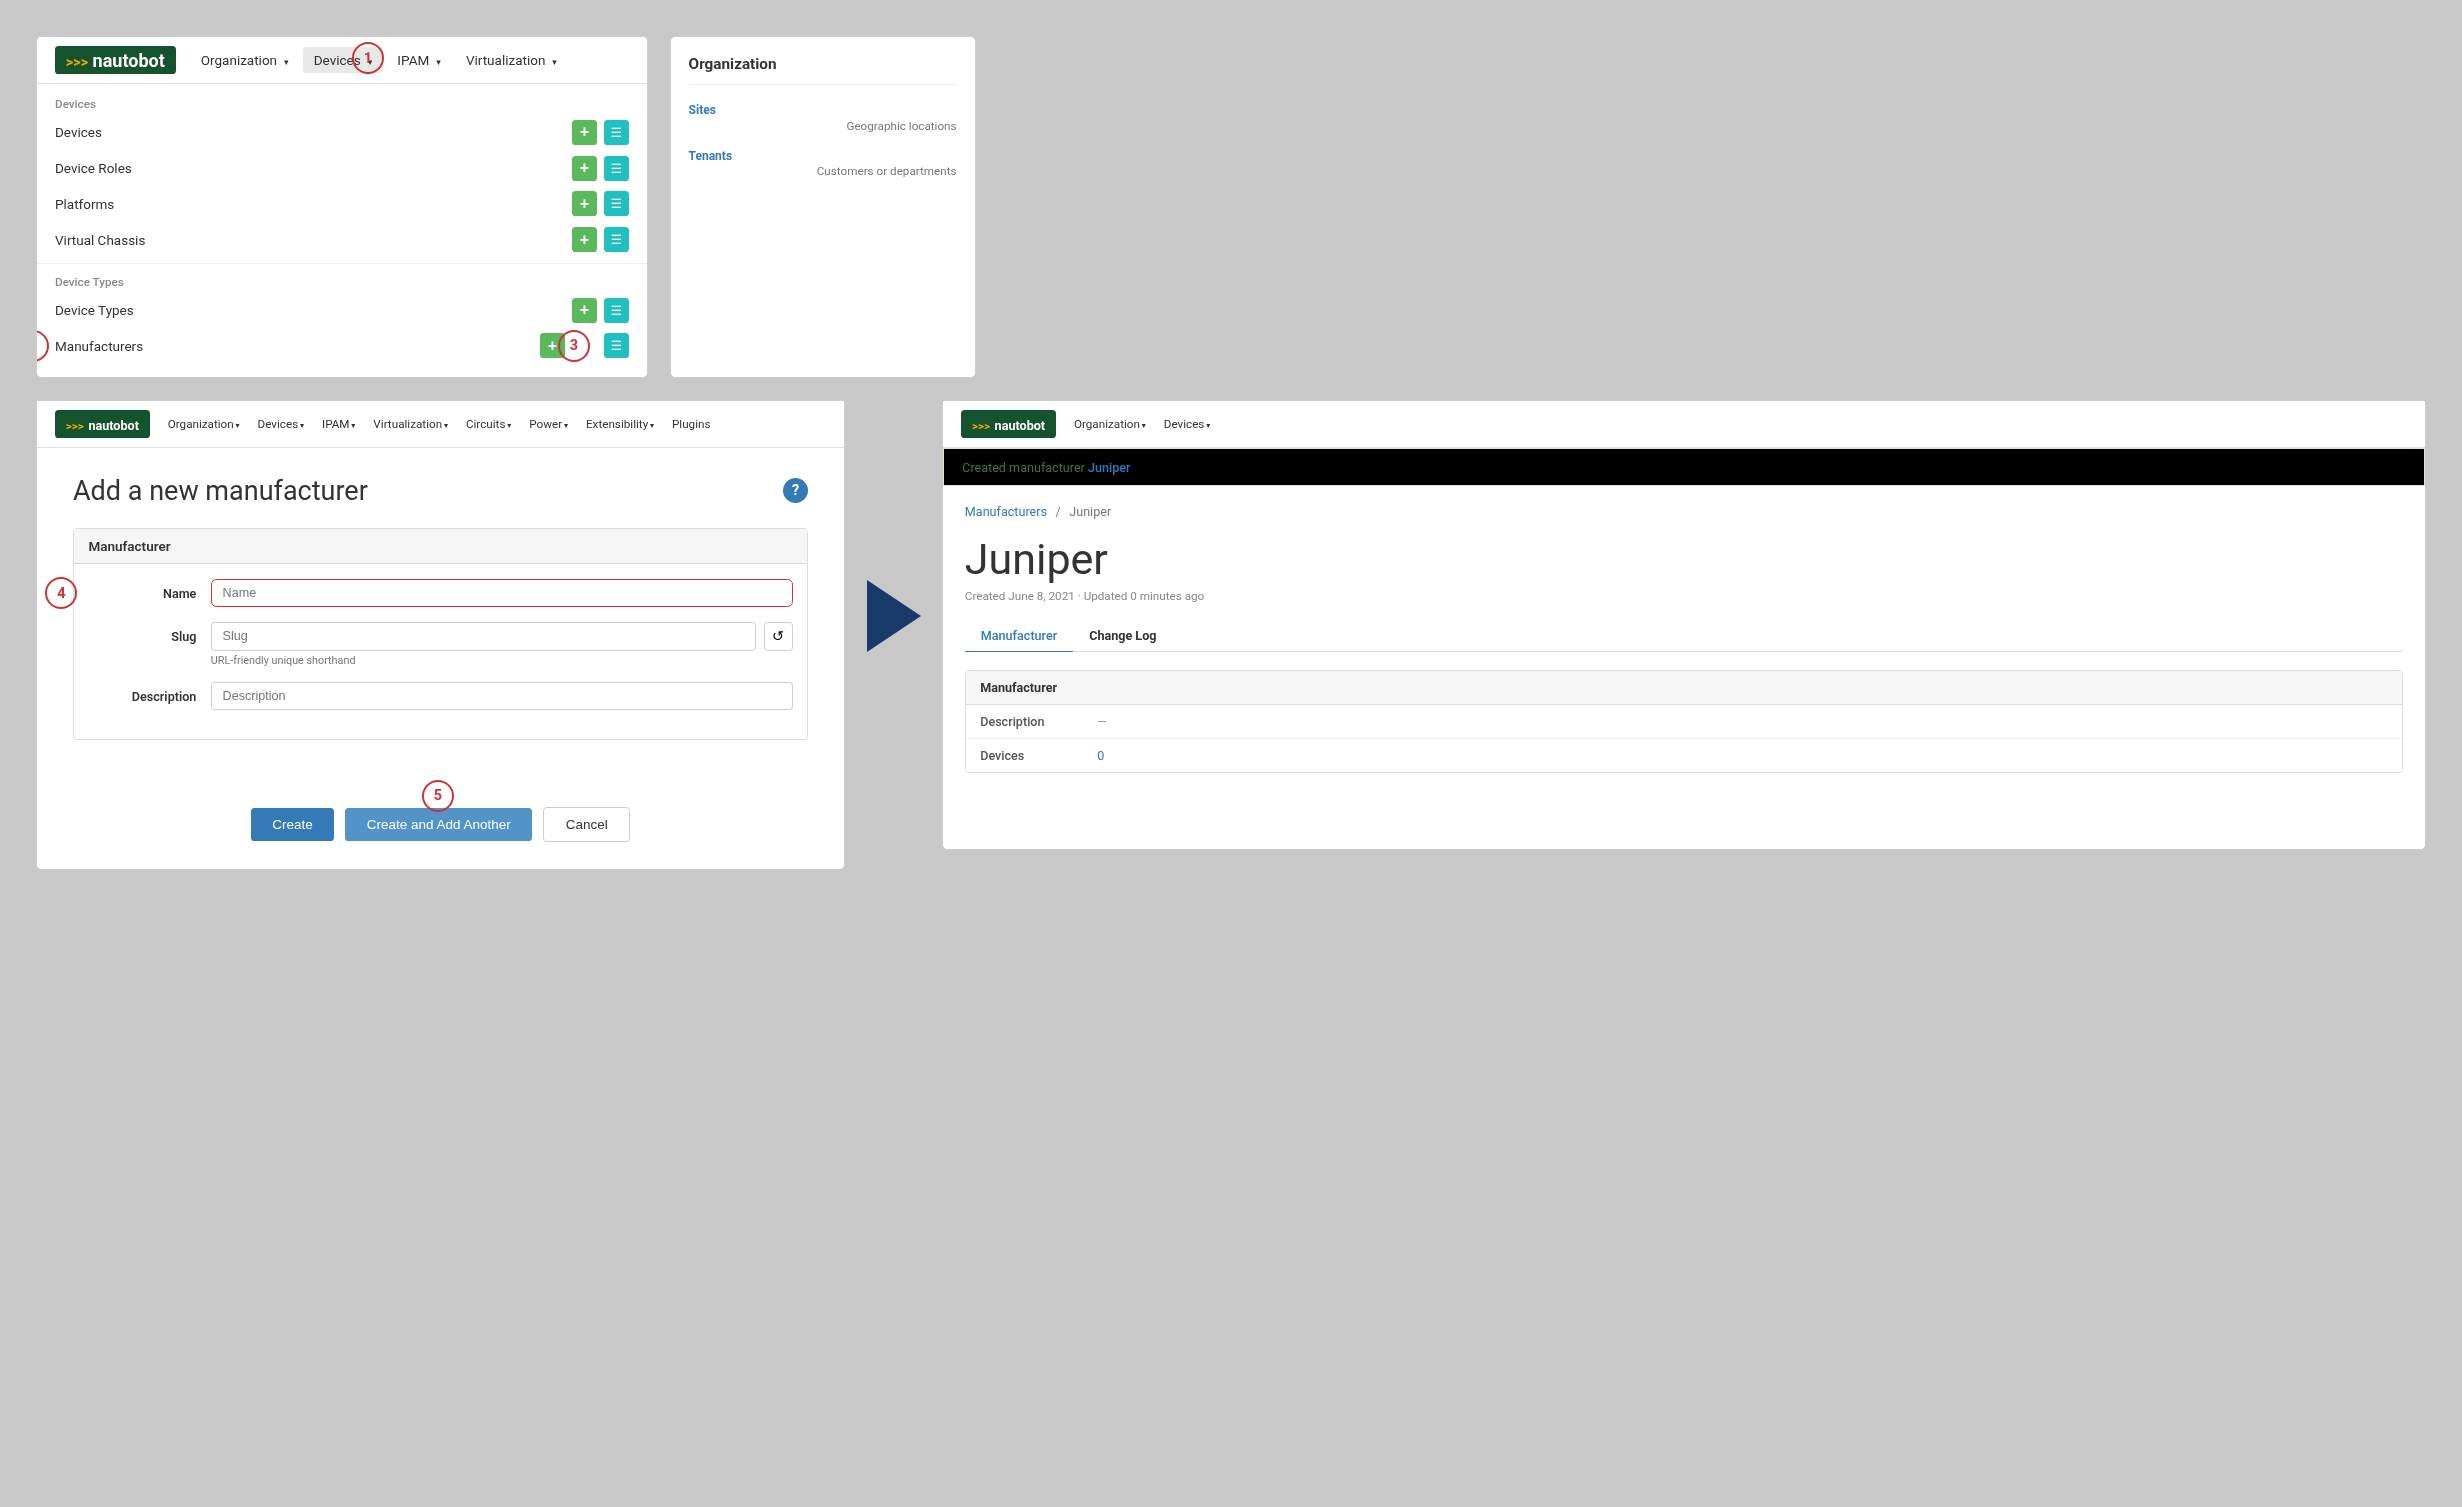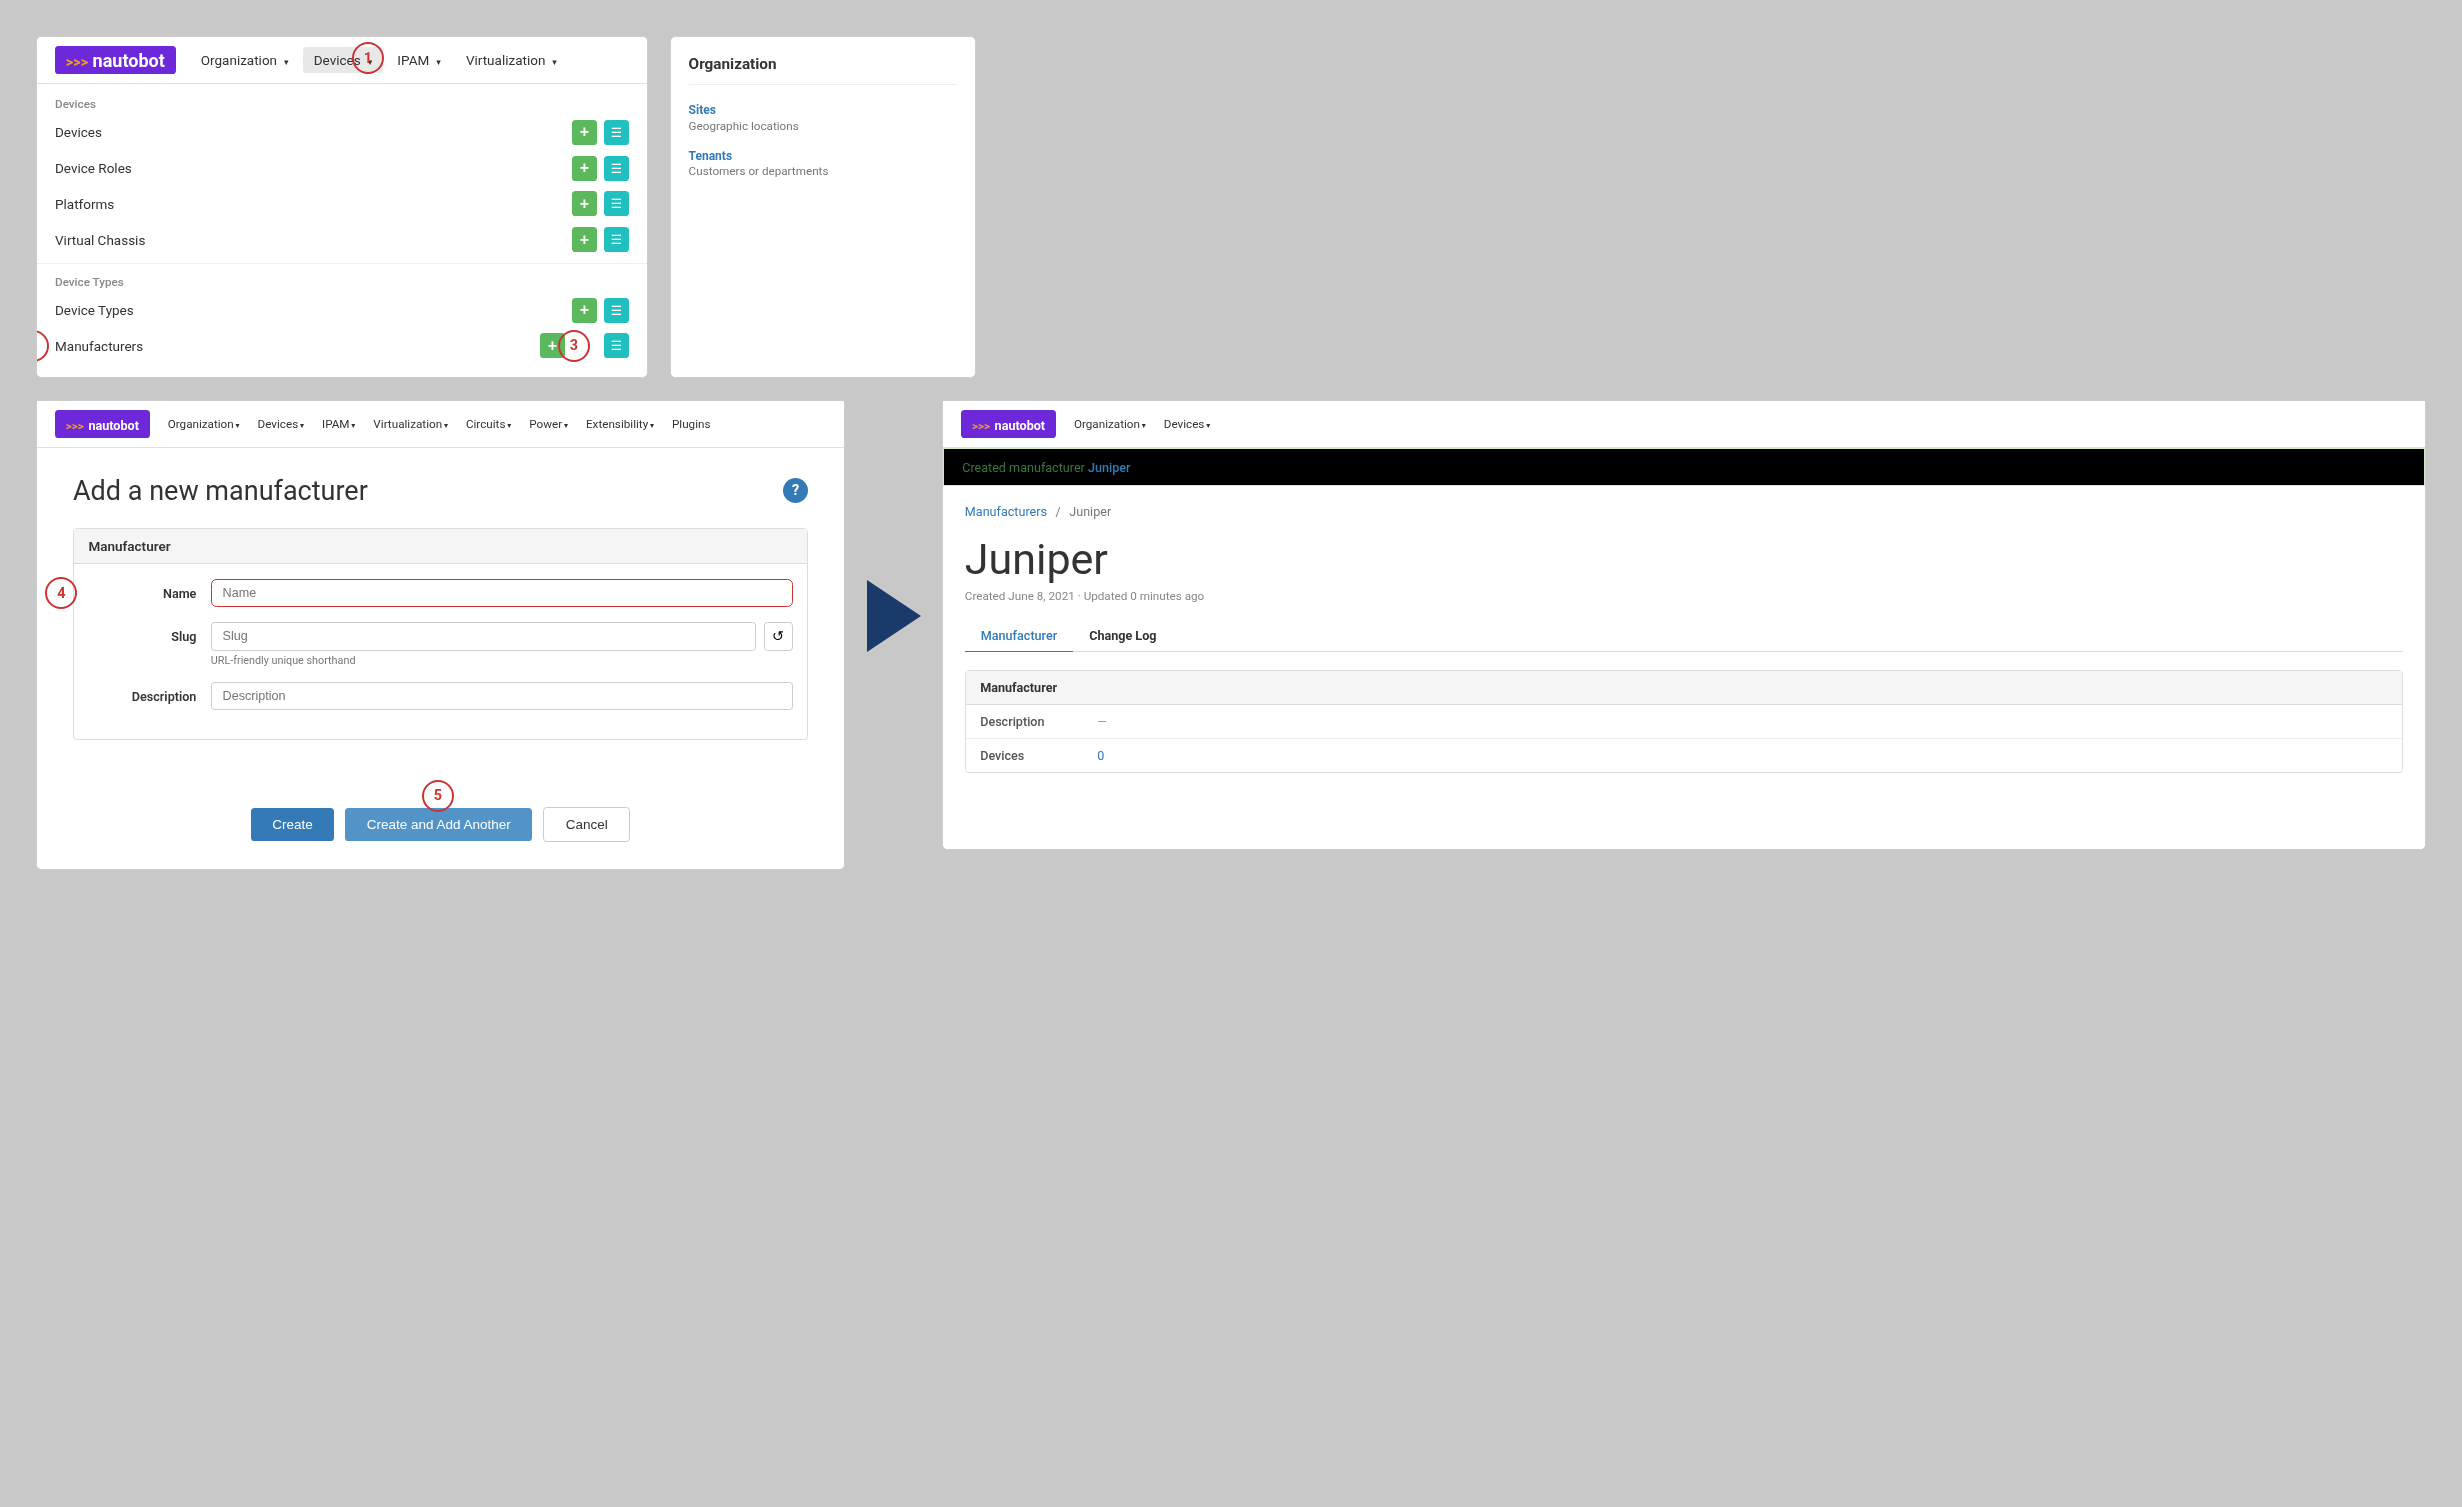--- a/index.html
+++ b/index.html
@@ -43,21 +43,21 @@
 
     .navbar {
       background: #fff;
       border-bottom: 0.9px solid #e0e0e0;
       padding: 9px 18px;
       display: flex;
       align-items: center;
       gap: 14.4px;
     }
     .logo-box {
-      background: #6d28d9;
+      background: #14532d;
       color: #fff;
       font-weight: bold;
       font-size: 18px;
       padding: 3.6px 10.8px;
       border-radius: 3.6px;
     }
     .nav-items {
       display: flex;
       gap: 3.6px;
       align-items: center;
@@ -173,20 +173,21 @@
     .sidebar-item-title {
       font-size: 12px;
       color: #337ab7;
       font-weight: 700;
       cursor: pointer;
     }
     .sidebar-item-desc {
       font-size: 11.7px;
       color: #777;
       margin-top: 1.8px;
+      text-align: right;
     }
 
     
     .bottom-row {
       display: flex;
       gap: 21.6px;
       align-items: flex-start;
     }
 
     

